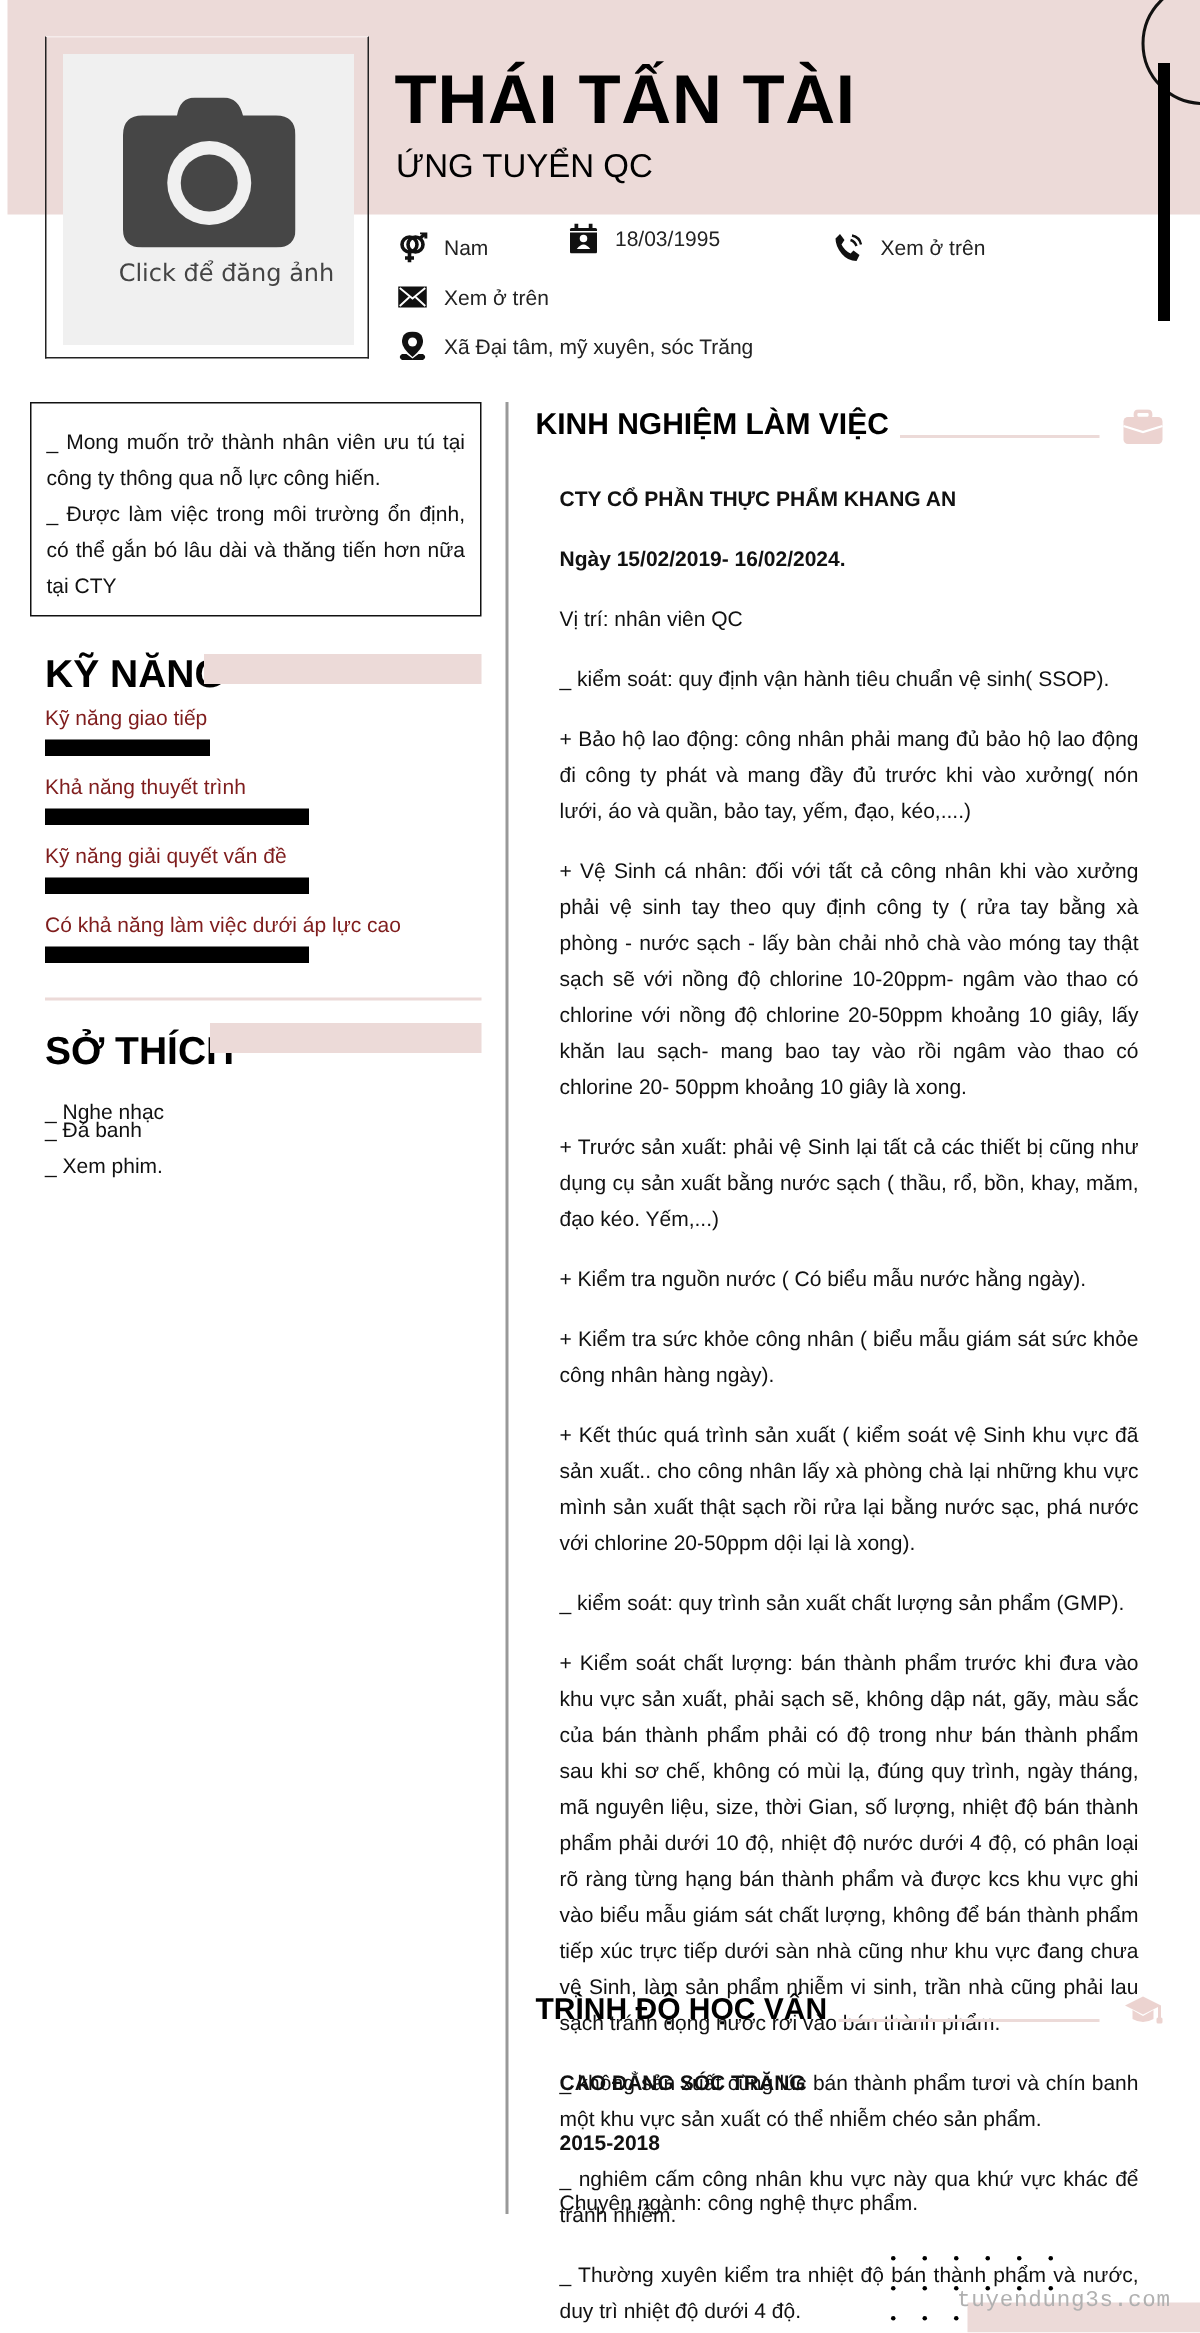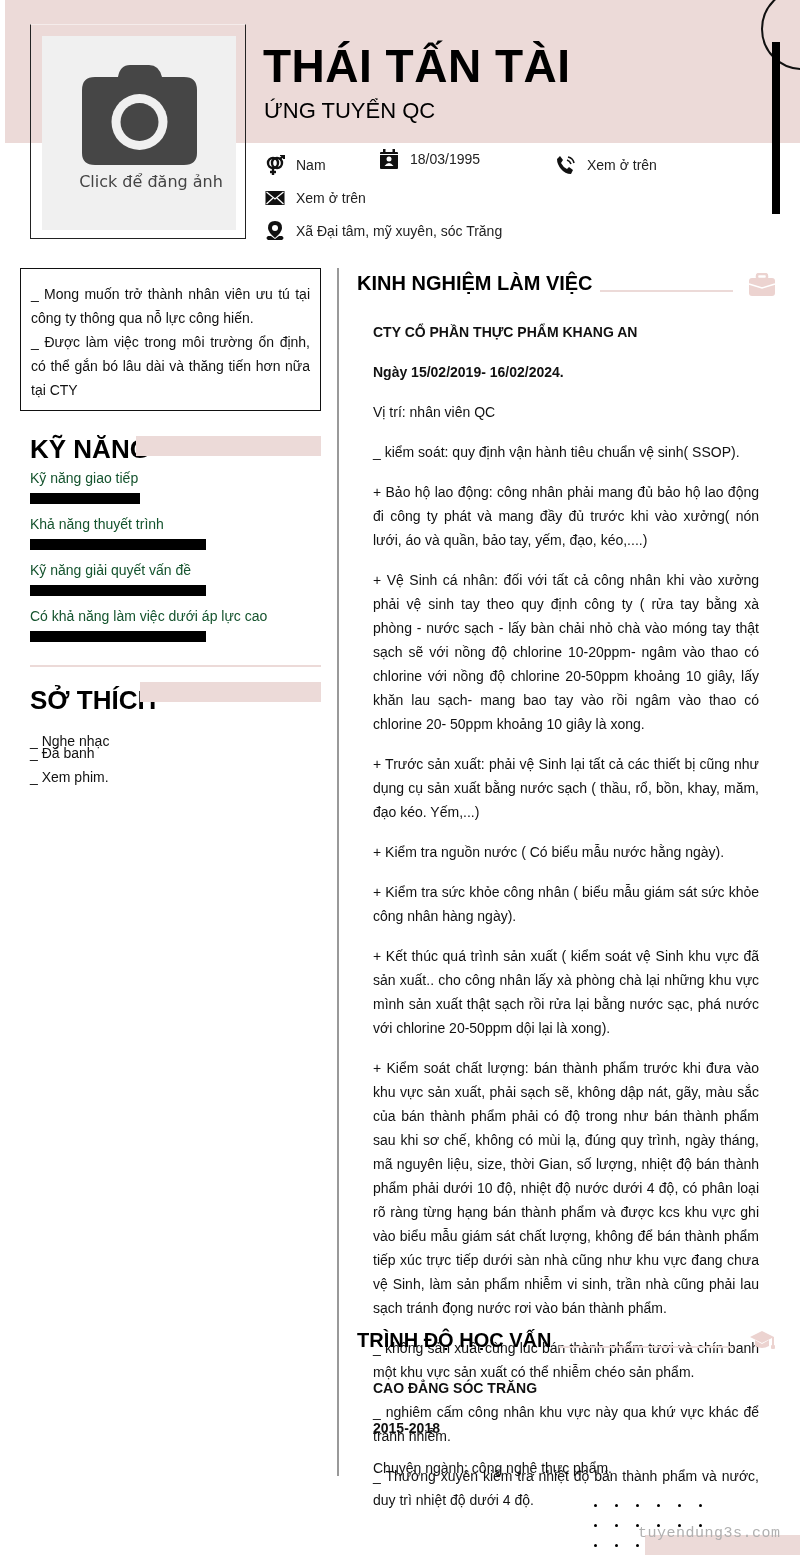--- a/index.html
+++ b/index.html
@@ -18,21 +18,21 @@
   .role { position: absolute; left: 264px; top: 98px; font-size: 22px; font-weight: normal; color: #000; }
 
   .info-item { position: absolute; display: flex; align-items: center; font-size: 14px; color: #222; }
   .info-item svg { width: 20px; height: 20px; margin-right: 11px; }
 
   .objective-box { position: absolute; left: 20px; top: 268px; width: 301px; height: 143px; border: 1px solid #111; box-sizing: border-box; padding: 13px 10px 0 10px; font-size: 14px; line-height: 24px; text-align: justify; }
   .objective-box p { margin: 0; }
 
   .sec-title-left { position: absolute; left: 30px; font-size: 26px; font-weight: bold; color: #000; }
   .sec-band { position: absolute; height: 20px; background: #ecdad8; }
-  .skill-label { position: absolute; left: 30px; font-size: 14px; color: #14532d; }
+  .skill-label { position: absolute; left: 30px; font-size: 14px; color: #7f1d1d; }
   .skill-bar { position: absolute; left: 30px; height: 11px; background: #000; }
   .left-divider { position: absolute; left: 30px; top: 665px; width: 291px; height: 2px; background: #ecdad8; }
   .hobby { position: absolute; left: 30px; font-size: 14px; color: #111; }
 
   .vdivider { position: absolute; left: 337px; top: 268px; width: 2px; height: 1208px; background: #999; }
 
   .right-col { position: absolute; left: 357px; width: 418px; font-size: 14px; line-height: 24px; color: #111; }
   .right-title { font-size: 20px; font-weight: bold; color: #000; }
   .title-rule { position: absolute; height: 2px; background: #ecdad8; }
   .title-icon { position: absolute; width: 28px; height: 24px; }
@@ -151,20 +151,21 @@
   <p class="bold">CTY CỔ PHẦN THỰC PHẨM KHANG AN</p>
   <p class="bold">Ngày 15/02/2019- 16/02/2024.</p>
   <p>Vị trí: nhân viên QC</p>
   <p>_ kiểm soát: quy định vận hành tiêu chuẩn vệ sinh( SSOP).</p>
   <p>+ Bảo hộ lao động: công nhân phải mang đủ bảo hộ lao động đi công ty phát và mang đầy đủ trước khi vào xưởng( nón lưới, áo và quần, bảo tay, yếm, đạo, kéo,....)</p>
   <p>+ Vệ Sinh cá nhân: đối với tất cả công nhân khi vào xưởng phải vệ sinh tay theo quy định công ty ( rửa tay bằng xà phòng - nước sạch - lấy bàn chải nhỏ chà vào móng tay thật sạch sẽ với nồng độ chlorine 10-20ppm- ngâm vào thao có chlorine với nồng độ chlorine 20-50ppm khoảng 10 giây, lấy khăn lau sạch- mang bao tay vào rồi ngâm vào thao có chlorine 20- 50ppm khoảng 10 giây là xong.</p>
   <p>+ Trước sản xuất: phải vệ Sinh lại tất cả các thiết bị cũng như dụng cụ sản xuất bằng nước sạch ( thầu, rổ, bồn, khay, măm, đạo kéo. Yếm,...)</p>
   <p>+ Kiểm tra nguồn nước ( Có biểu mẫu nước hằng ngày).</p>
   <p>+ Kiểm tra sức khỏe công nhân ( biểu mẫu giám sát sức khỏe công nhân hàng ngày).</p>
   <p>+ Kết thúc quá trình sản xuất ( kiểm soát vệ Sinh khu vực đã sản xuất.. cho công nhân lấy xà phòng chà lại những khu vực mình sản xuất thật sạch rồi rửa lại bằng nước sạc, phá nước với chlorine 20-50ppm dội lại là xong).</p>
+  <p>_ kiểm soát: quy trình sản xuất chất lượng sản phẩm (GMP).</p>
   <p>+ Kiểm soát chất lượng: bán thành phẩm trước khi đưa vào khu vực sản xuất, phải sạch sẽ, không dập nát, gãy, màu sắc của bán thành phẩm phải có độ trong như bán thành phẩm sau khi sơ chế, không có mùi lạ, đúng quy trình, ngày tháng, mã nguyên liệu, size, thời Gian, số lượng, nhiệt độ bán thành phẩm phải dưới 10 độ, nhiệt độ nước dưới 4 độ, có phân loại rõ ràng từng hạng bán thành phẩm và được kcs khu vực ghi vào biểu mẫu giám sát chất lượng, không để bán thành phẩm tiếp xúc trực tiếp dưới sàn nhà cũng như khu vực đang chưa vệ Sinh, làm sản phẩm nhiễm vi sinh, trần nhà cũng phải lau sạch tránh đọng nước rơi vào bán thành phẩm.</p>
   <p>_ không sản xuất cùng lúc bán thành phẩm tươi và chín banh một khu vực sản xuất có thể nhiễm chéo sản phẩm.</p>
   <p>_ nghiêm cấm công nhân khu vực này qua khứ vực khác để tránh nhiễm.</p>
   <p>_ Thường xuyên kiểm tra nhiệt độ bán thành phẩm và nước, duy trì nhiệt độ dưới 4 độ.</p>
 </div>
 
 <div class="right-col" style="top:1328px;">
   <div class="right-title">TRÌNH ĐỘ HỌC VẤN</div>
 </div>
 <div class="title-rule" style="left:559px; top:1346px; width:174px;"></div>

